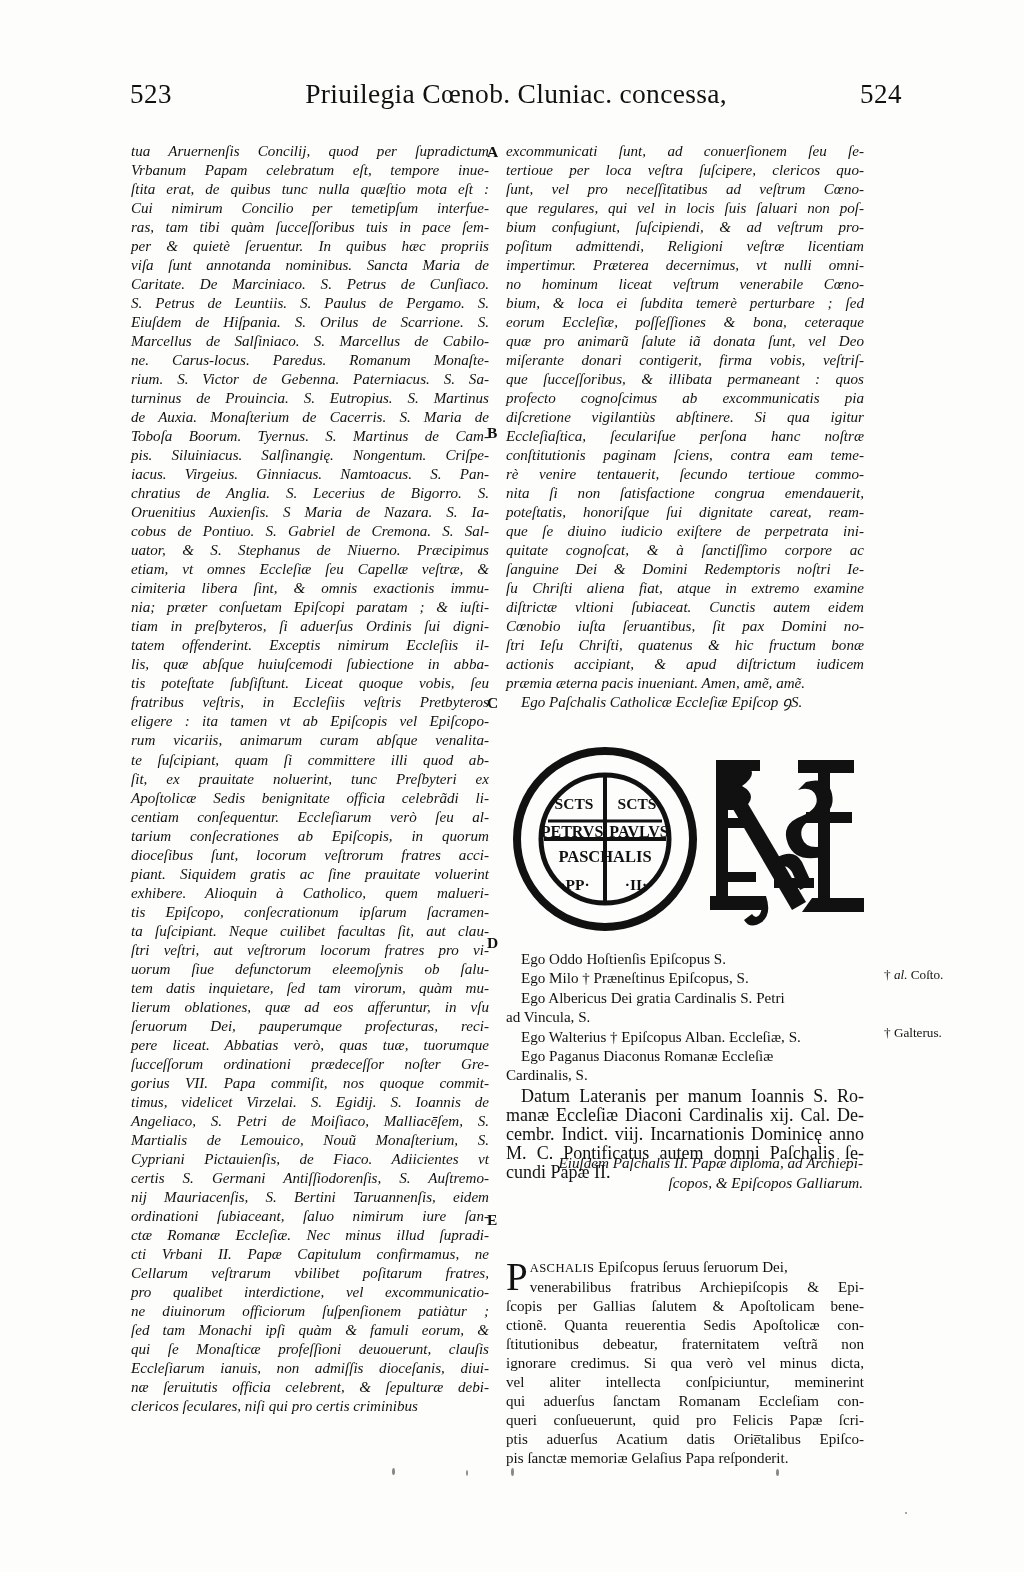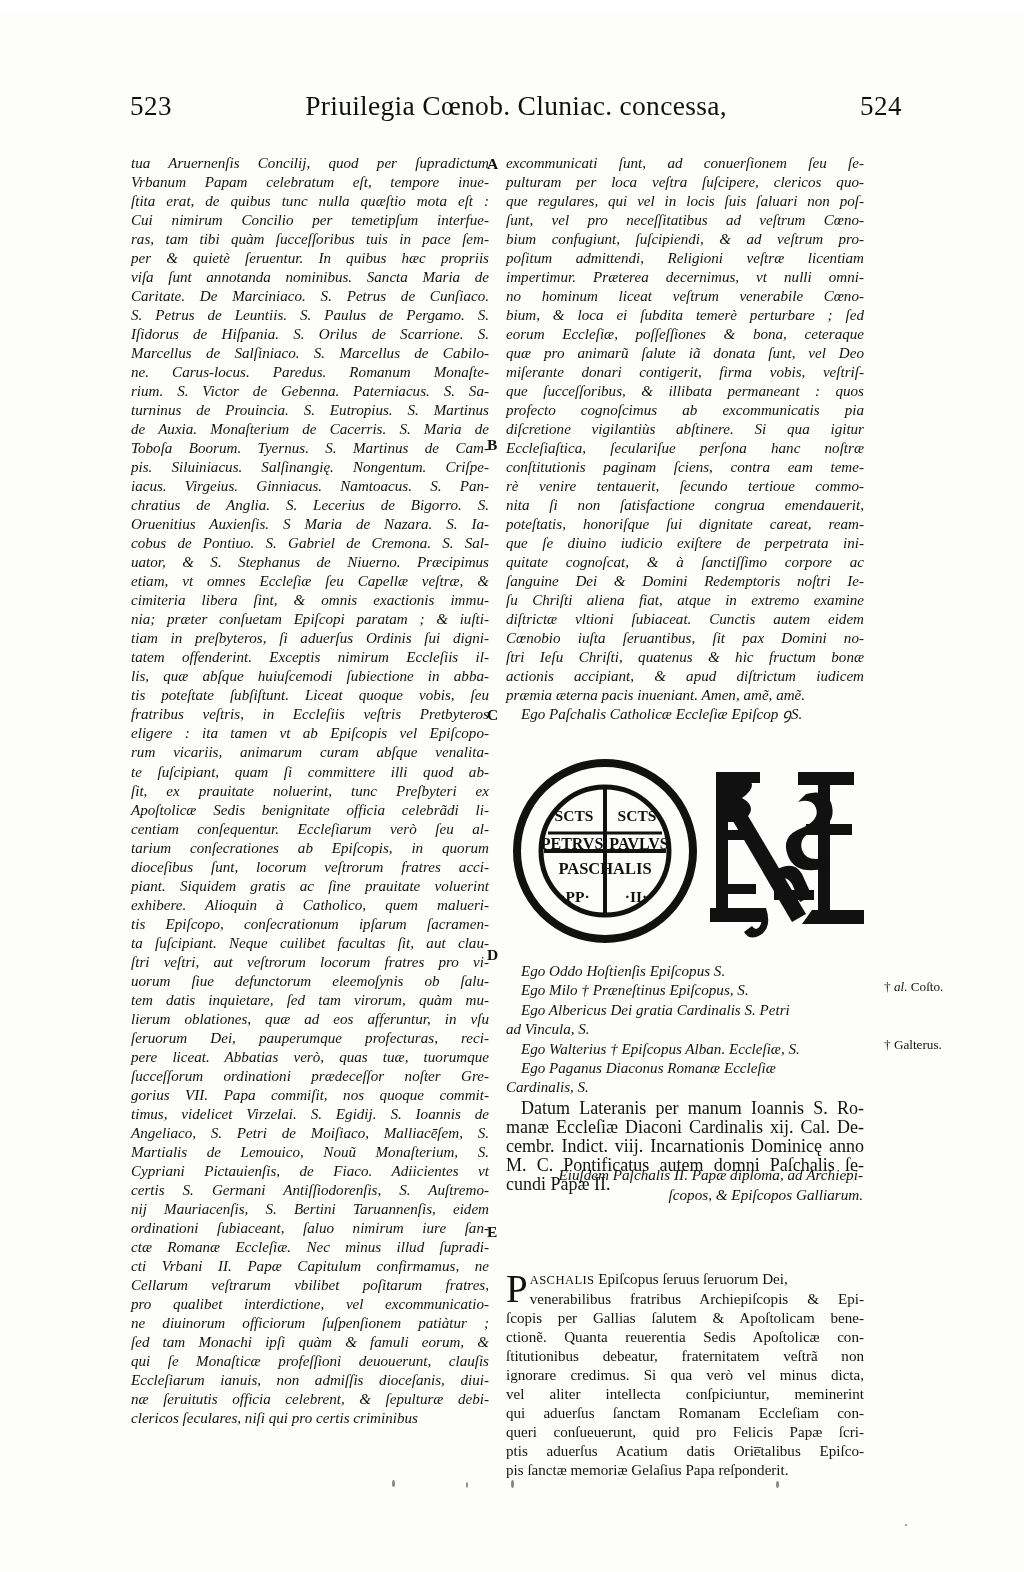--- a/index.html
+++ b/index.html
@@ -13,21 +13,20 @@
     position: relative;
     font-family: "Liberation Serif", "DejaVu Serif", serif;
     color: #111111;
     overflow: hidden;
   }
 
   .page {
     position: absolute;
     inset: 0;
     background: #fdfdfc;
-    margin-top: 12px;
   }
 
   
   .running-head {
     position: absolute;
     left: 130px;
     top: 78px;
     width: 772px;
     height: 42px;
     display: flex;
@@ -108,21 +107,20 @@
   }
 
   
   .sig-list {
     position: absolute;
     left: 506px;
     top: 950px;
     width: 358px;
     font-size: 15.1px;
     line-height: 19.4px;
-    font-style: italic;
   }
   .sig-list .si { text-indent: 15px; }
   .sig-list .sc { text-indent: 0; }
 
   .margin-note {
     position: absolute;
     font-size: 13.2px;
     font-family: "Liberation Serif", serif;
     white-space: nowrap;
   }
@@ -193,21 +191,21 @@
     <p id="left-col-body">
         <span class="ln">tua Aruernenſis Concilij, quod per ſupradictum</span>
         <span class="ln">Vrbanum Papam celebratum eſt, tempore inue-</span>
         <span class="ln">ſtita erat, de quibus tunc nulla quæſtio mota eſt :</span>
         <span class="ln">Cui nimirum Concilio per temetipſum interfue-</span>
         <span class="ln">ras, tam tibi quàm ſucceſſoribus tuis in pace ſem-</span>
         <span class="ln">per &amp; quietè ſeruentur. In quibus hæc propriis</span>
         <span class="ln">viſa ſunt annotanda nominibus. Sancta Maria de</span>
         <span class="ln">Caritate. De Marciniaco. S. Petrus de Cunſiaco.</span>
         <span class="ln">S. Petrus de Leuntiis. S. Paulus de Pergamo. S.</span>
-        <span class="ln">Iſidorus de Hiſpania. S. Orilus de Scarrione. S.</span>
+        <span class="ln">Eiuſdem de Hiſpania. S. Orilus de Scarrione. S.</span>
         <span class="ln">Marcellus de Salſiniaco. S. Marcellus de Cabilo-</span>
         <span class="ln">ne. Carus-locus. Paredus. Romanum Monaſte-</span>
         <span class="ln">rium. S. Victor de Gebenna. Paterniacus. S. Sa-</span>
         <span class="ln">turninus de Prouincia. S. Eutropius. S. Martinus</span>
         <span class="ln">de Auxia. Monaſterium de Cacerris. S. Maria de</span>
         <span class="ln">Toboſa Boorum. Tyernus. S. Martinus de Cam-</span>
         <span class="ln">pis. Siluiniacus. Salſinangię. Nongentum. Criſpe-</span>
         <span class="ln">iacus. Virgeius. Ginniacus. Namtoacus. S. Pan-</span>
         <span class="ln">chratius de Anglia. S. Lecerius de Bigorro. S.</span>
         <span class="ln">Oruenitius Auxienſis. S Maria de Nazara. S. Ia-</span>
@@ -257,23 +255,23 @@
         <span class="ln">qui ſe Monaſticæ profeſſioni deuouerunt, clauſis</span>
         <span class="ln">Eccleſiarum ianuis, non admiſſis dioceſanis, diui-</span>
         <span class="ln">næ ſeruitutis officia celebrent, &amp; ſepulturæ debi-</span>
         <span class="ln last">clericos ſeculares, niſi qui pro certis criminibus</span>
       </p>
   </div>
 
   <div class="col col-right">
     <p id="right-col-body">
         <span class="ln">excommunicati ſunt, ad conuerſionem ſeu ſe-</span>
-        <span class="ln">pulturam per loca veſtra ſuſcipere, clericos quo-</span>
+        <span class="ln">tertioue per loca veſtra ſuſcipere, clericos quo-</span>
+        <span class="ln">ſunt, vel pro neceſſitatibus ad veſtrum Cœno-</span>
         <span class="ln">que regulares, qui vel in locis ſuis ſaluari non poſ-</span>
-        <span class="ln">ſunt, vel pro neceſſitatibus ad veſtrum Cœno-</span>
         <span class="ln">bium confugiunt, ſuſcipiendi, &amp; ad veſtrum pro-</span>
         <span class="ln">poſitum admittendi, Religioni veſtræ licentiam</span>
         <span class="ln">impertimur. Præterea decernimus, vt nulli omni-</span>
         <span class="ln">no hominum liceat veſtrum venerabile Cœno-</span>
         <span class="ln">bium, &amp; loca ei ſubdita temerè perturbare ; ſed</span>
         <span class="ln">eorum Eccleſiæ, poſſeſſiones &amp; bona, ceteraque</span>
         <span class="ln">quæ pro animarũ ſalute iã donata ſunt, vel Deo</span>
         <span class="ln">miſerante donari contigerit, firma vobis, veſtriſ-</span>
         <span class="ln">que ſucceſſoribus, &amp; illibata permaneant : quos</span>
         <span class="ln">profecto cognoſcimus ab excommunicatis pia</span>

